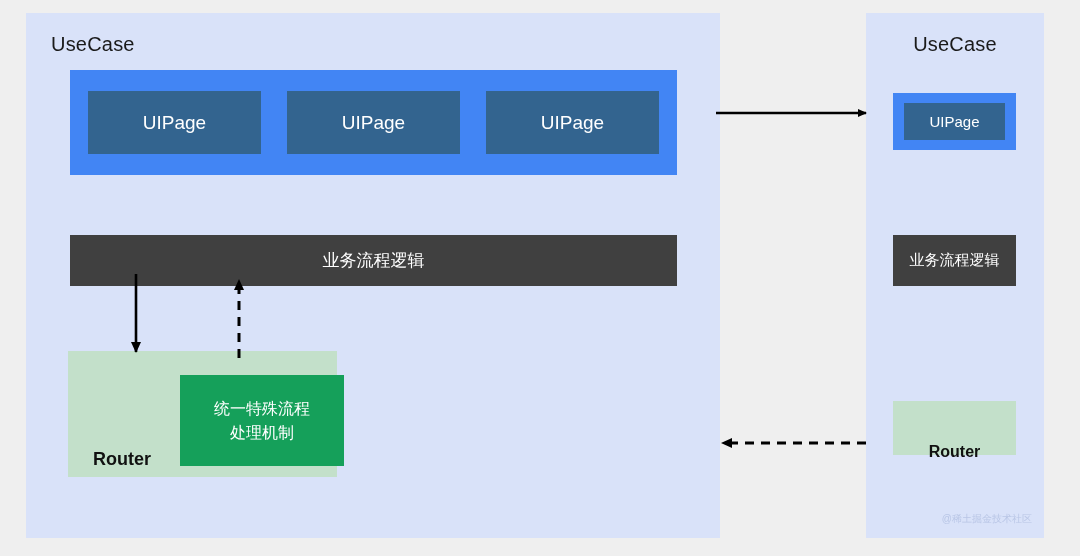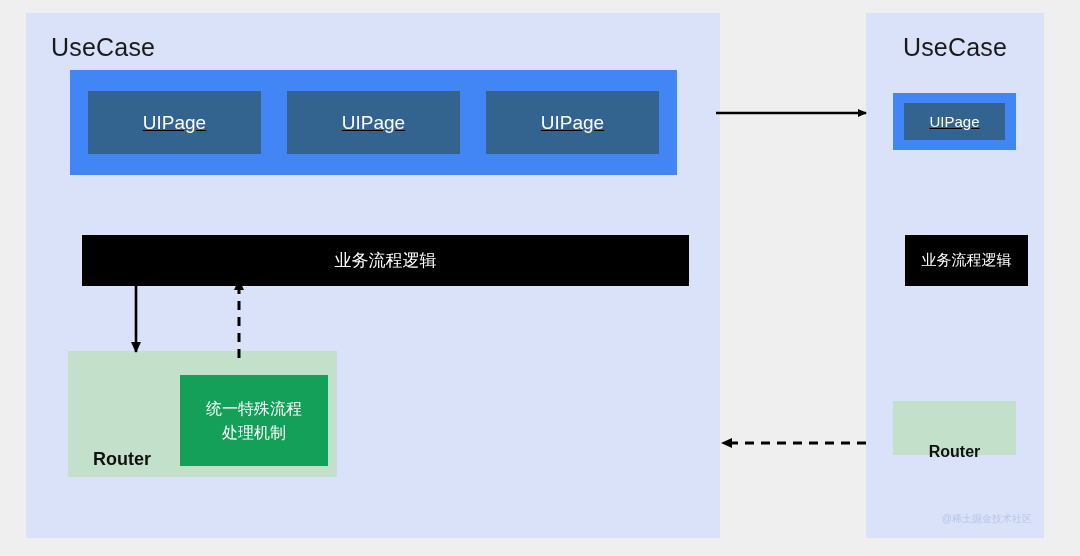--- a/index.html
+++ b/index.html
@@ -35,21 +35,21 @@
   .panel-right {
     left: 866px;
     top: 13px;
     width: 178px;
     height: 525px;
   }
 
   .panel-title {
     position: absolute;
     color: #1a1a1a;
-    font-size: 25px;
+    font-size: 20px;
     font-weight: 400;
     letter-spacing: 0.2px;
     white-space: nowrap;
   }
   .panel-left .panel-title {
     left: 25px;
     top: 20px;
   }
   .panel-right .panel-title {
     left: 0;
@@ -58,21 +58,20 @@
     text-align: center;
   }
 
   
   .uipage-group {
     position: absolute;
     background: #4285f4;
     display: flex;
     align-items: center;
     box-sizing: border-box;
-    text-decoration: underline;
   }
   .panel-left .uipage-group {
     left: 44px;
     top: 57px;
     width: 607px;
     height: 105px;
     padding: 0 18px;
     gap: 26px;
   }
   .panel-right .uipage-group {
@@ -99,27 +98,26 @@
   }
   .panel-right .uipage-box {
     width: 100%;
     height: 37px;
     font-size: 15px;
   }
 
   
   .logic-bar {
     position: absolute;
-    background: #000000;
+    background: #404040;
     color: #ffffff;
     display: flex;
     align-items: center;
     justify-content: center;
     box-sizing: border-box;
-    margin-left: 12px;
   }
   .panel-left .logic-bar {
     left: 44px;
     top: 222px;
     width: 607px;
     height: 51px;
     font-size: 17px;
   }
   .panel-right .logic-bar {
     left: 27px;
@@ -165,21 +163,21 @@
   }
   .panel-right .router-label {
     position: static;
     font-size: 16px;
   }
 
   .router-inner {
     position: absolute;
     left: 112px;
     top: 24px;
-    width: 148px;
+    width: 164px;
     height: 91px;
     background: #15a05a;
     color: #ffffff;
     font-size: 16px;
     line-height: 1.45;
     display: flex;
     flex-direction: column;
     align-items: center;
     justify-content: center;
     text-align: center;

